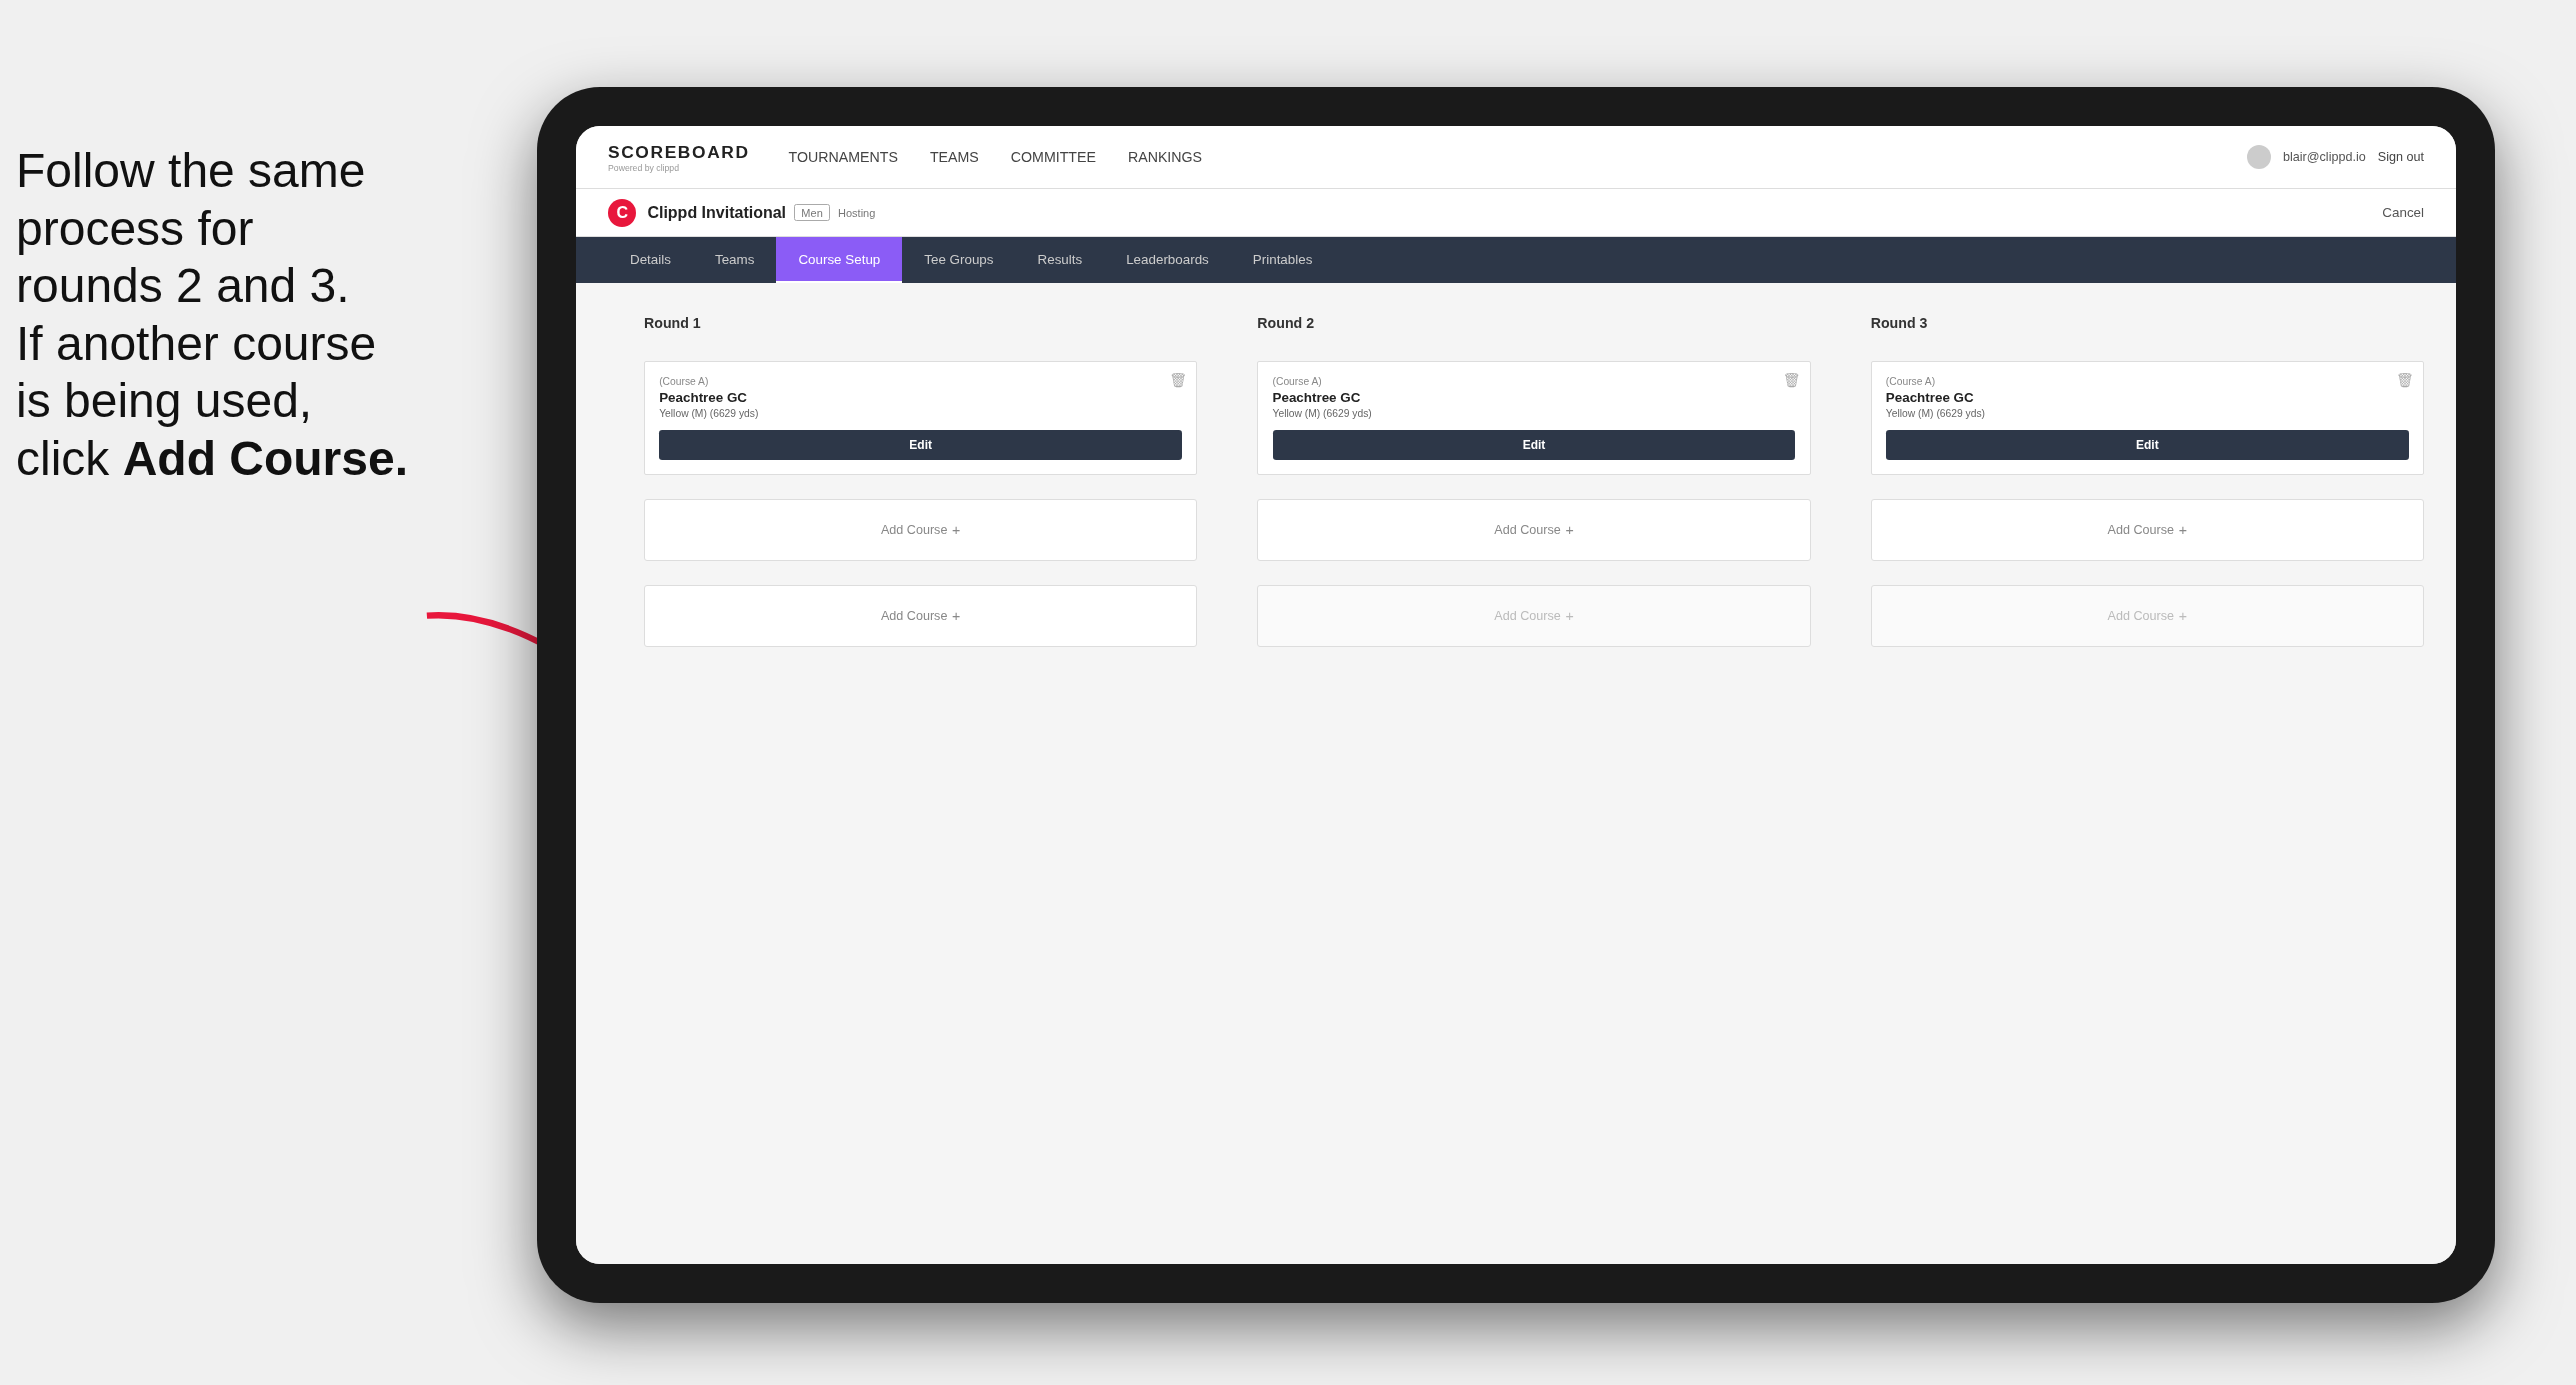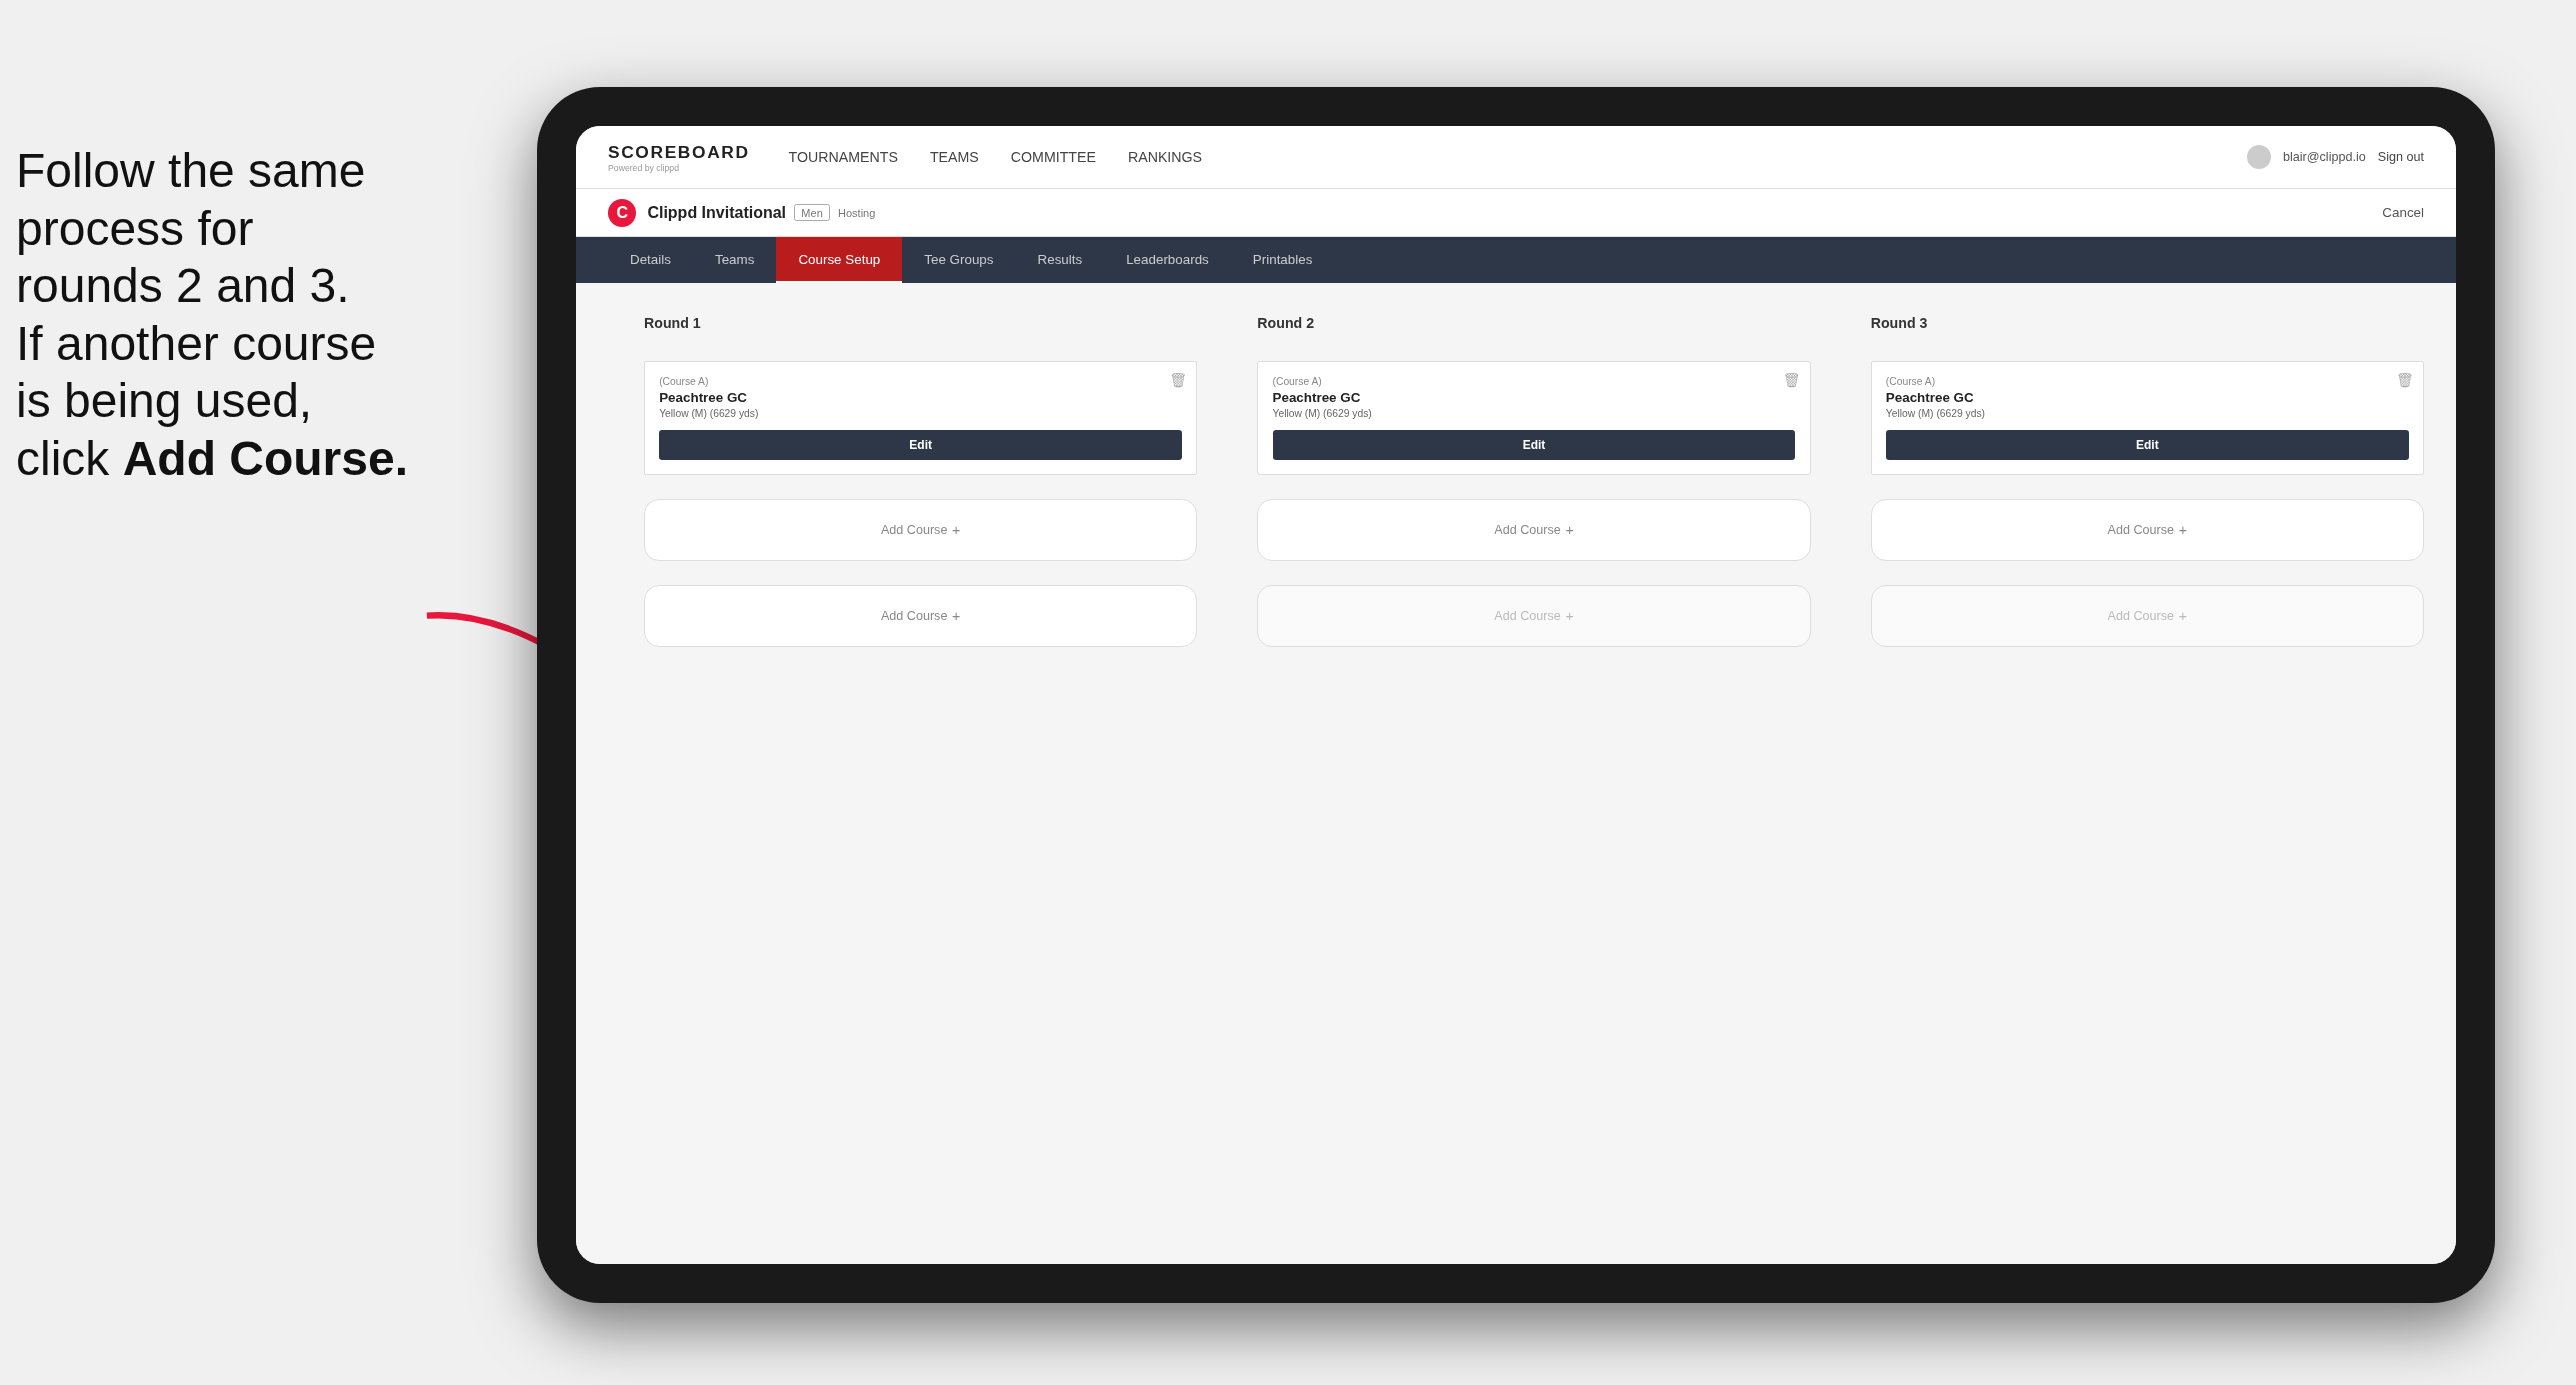--- a/index.html
+++ b/index.html
@@ -160,21 +160,21 @@
     }
     .tab-item {
       padding: 14.2px 22px;
       font-size: 13.4px;
       color: #ccc;
       cursor: pointer;
       border-bottom: 2.4px solid transparent;
     }
     .tab-item.active {
       color: #fff;
-      background: #b91c1c;
+      background: #8b5cf6;
       border-bottom: 2.4px solid #fff;
     }
 
     
     .main-content {
       flex: 1;
       background: #f5f5f5;
       padding: 32px;
       overflow-y: auto;
     }
@@ -252,21 +252,21 @@
       font-size: 14.2px;
     }
 
     .course-card-wrapper {
       position: relative;
     }
 
     .add-course-card {
       background: #fff;
       border: 0.8px solid #ddd;
-      border-radius: 15px;
+      border-radius: 3px;
       padding: 22px 14.2px;
       display: flex;
       align-items: center;
       justify-content: center;
       cursor: pointer;
       color: #888;
       font-size: 12.6px;
     }
     .add-course-card.disabled {
       background: #fafafa;

